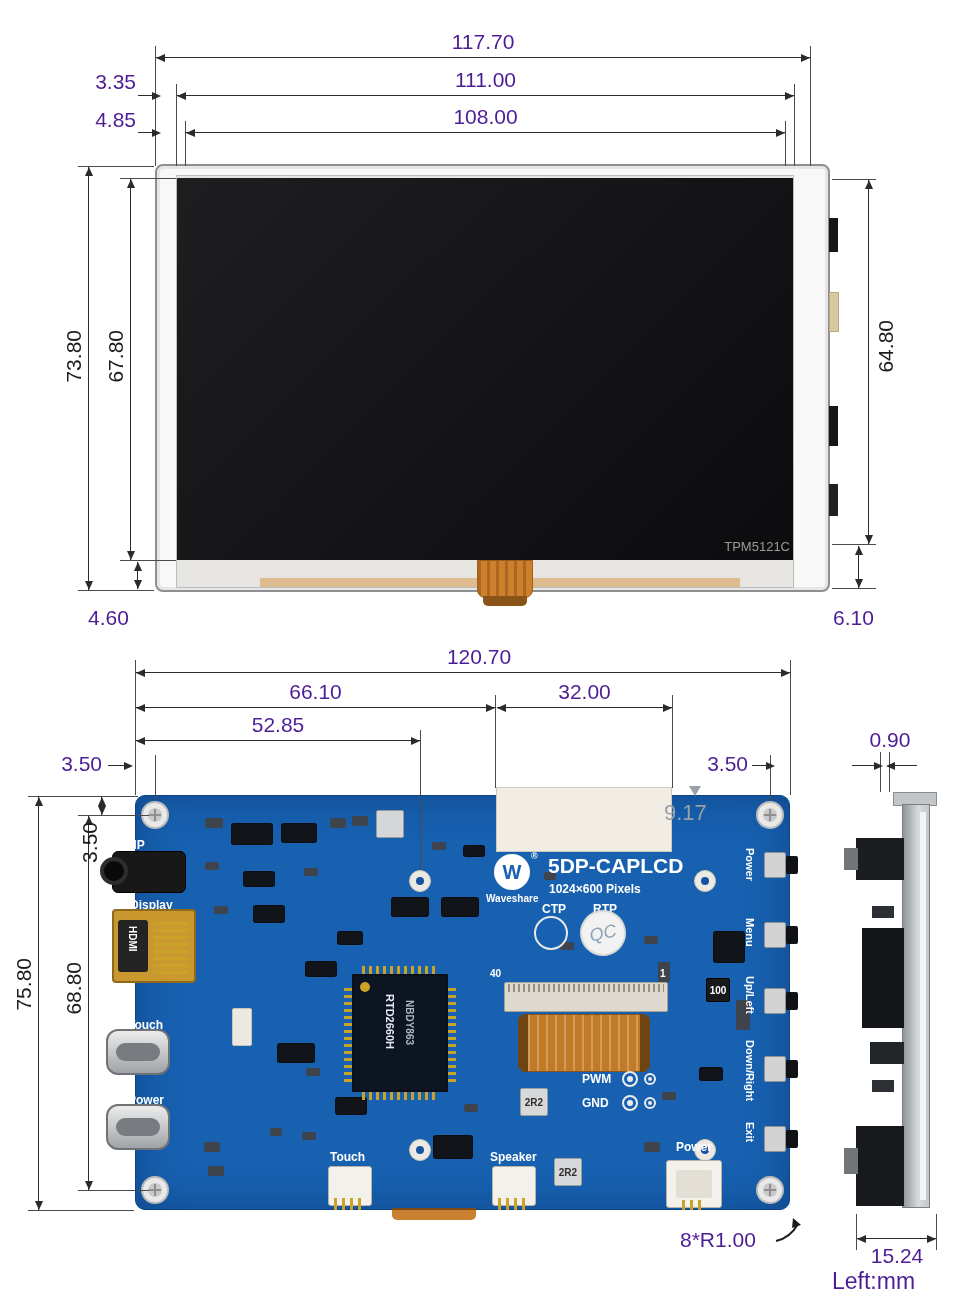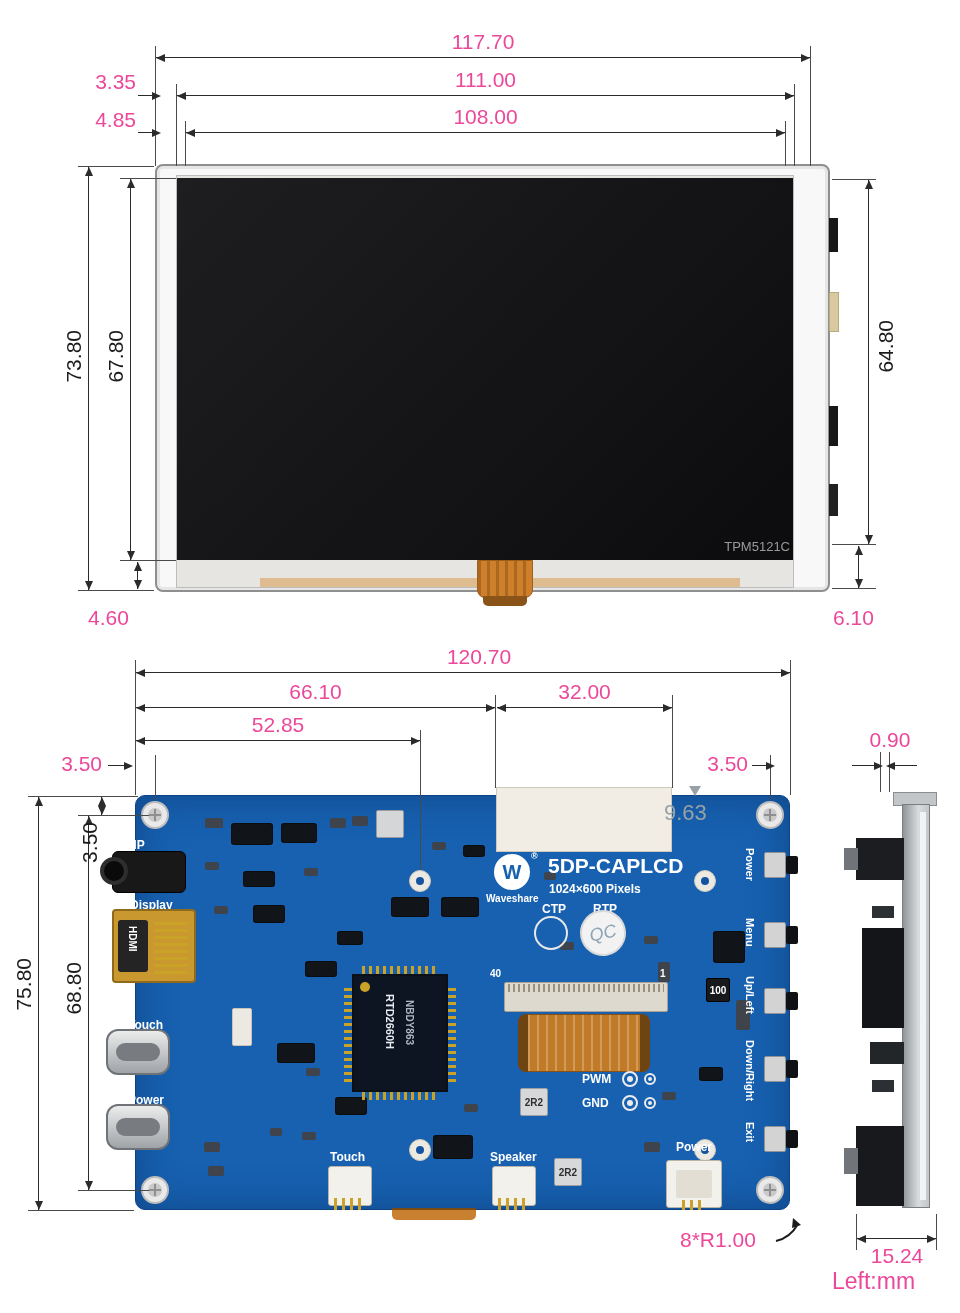--- a/index.html
+++ b/index.html
@@ -12,21 +12,21 @@
 .dim.h::before,.dim.h::after{content:"";position:absolute;top:-4px;width:0;height:0;border-top:4px solid transparent;border-bottom:4px solid transparent}
 .dim.h::before{left:0;border-right:9px solid #2b2b2b}
 .dim.h::after{right:0;border-left:9px solid #2b2b2b}
 .dim.v{width:0;border-left:1px solid #2b2b2b}
 .dim.v::before,.dim.v::after{content:"";position:absolute;left:-4px;width:0;height:0;border-left:4px solid transparent;border-right:4px solid transparent}
 .dim.v::before{top:0;border-bottom:9px solid #2b2b2b}
 .dim.v::after{bottom:0;border-top:9px solid #2b2b2b}
 .lead{position:absolute;height:0;border-top:1px solid #2b2b2b}
 .lead.r::after{content:"";position:absolute;right:-9px;top:-4px;border-top:4px solid transparent;border-bottom:4px solid transparent;border-left:9px solid #2b2b2b}
 .lead.l::before{content:"";position:absolute;left:-9px;top:-4px;border-top:4px solid transparent;border-bottom:4px solid transparent;border-right:9px solid #2b2b2b}
-.lab{position:absolute;font-size:21px;color:#ec4899;line-height:1.15;white-space:nowrap}
+.lab{position:absolute;font-size:21px;color:#4c1d95;line-height:1.15;white-space:nowrap}
 .lab.c{text-align:center}
 .lab.r{text-align:right}
 .vlab{position:absolute;font-size:21px;color:#1c1c1c;writing-mode:vertical-rl;transform:rotate(180deg);white-space:nowrap}
 .gray{color:#98a0a8}
 .tri-down{position:absolute;width:0;height:0;border-left:6px solid transparent;border-right:6px solid transparent;border-top:10px solid #98a0a8}
 .bezel{background:#f8f8f8;border:2px solid #8f8f8f;border-radius:8px;box-shadow:inset 0 0 0 3px #e6e6e6}
 .glass{background:#e7e5e1;border:1px solid #bdbdbd}
 .blackscreen{background:linear-gradient(135deg,#1e1e20,#0c0c0e)}
 .cable{background:#cd7f2b repeating-linear-gradient(90deg,rgba(110,60,10,.35) 0 3px,transparent 3px 9px);border:1px solid #a05f18;border-radius:0 0 8px 8px}
 .board{position:absolute;left:135px;top:795px;width:655px;height:415px;background:#1761b0;border:1px solid #0d4286;border-radius:10px;box-shadow:inset 0 0 40px rgba(8,40,90,.45)}
@@ -290,21 +290,21 @@
     <div class="lab c" style="left:497px;top:680px;width:175px">32.00</div>
     <div class="dim h" style="left:136px;top:740px;width:284px"></div>
     <div class="lab c" style="left:136px;top:713px;width:284px">52.85</div>
 
     <div class="lab r" style="left:40px;top:752px;width:62px">3.50</div>
     <div class="lead r" style="left:108px;top:765px;width:16px"></div>
     <div class="lab r" style="left:692px;top:752px;width:56px">3.50</div>
     <div class="lead r" style="left:752px;top:765px;width:14px"></div>
 
     <div class="tri-down" style="left:689px;top:786px;z-index:6"></div>
-    <div class="lab gray" style="left:664px;top:800px;font-size:22px;z-index:6">9.63</div>
+    <div class="lab gray" style="left:664px;top:800px;font-size:22px;z-index:6">9.17</div>
 
     <div class="ext" style="left:28px;top:796px;width:110px;height:1px"></div>
     <div class="ext" style="left:28px;top:1210px;width:106px;height:1px"></div>
     <div class="dim v" style="left:38px;top:797px;height:413px"></div>
     <div class="vlab" style="left:12px;top:958px">75.80</div>
     <div class="ext" style="left:78px;top:815px;width:72px;height:1px"></div>
     <div class="ext" style="left:78px;top:1190px;width:72px;height:1px"></div>
     <div class="dim v" style="left:88px;top:816px;height:374px"></div>
     <div class="vlab" style="left:62px;top:962px">68.80</div>
     <div class="dim v" style="left:101px;top:797px;height:18px"></div>

